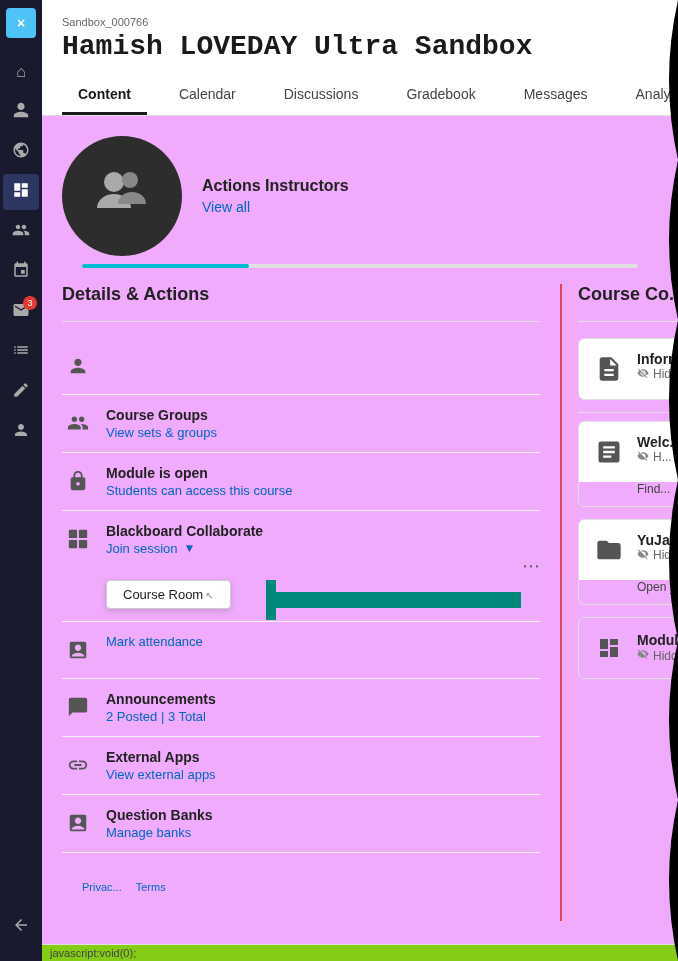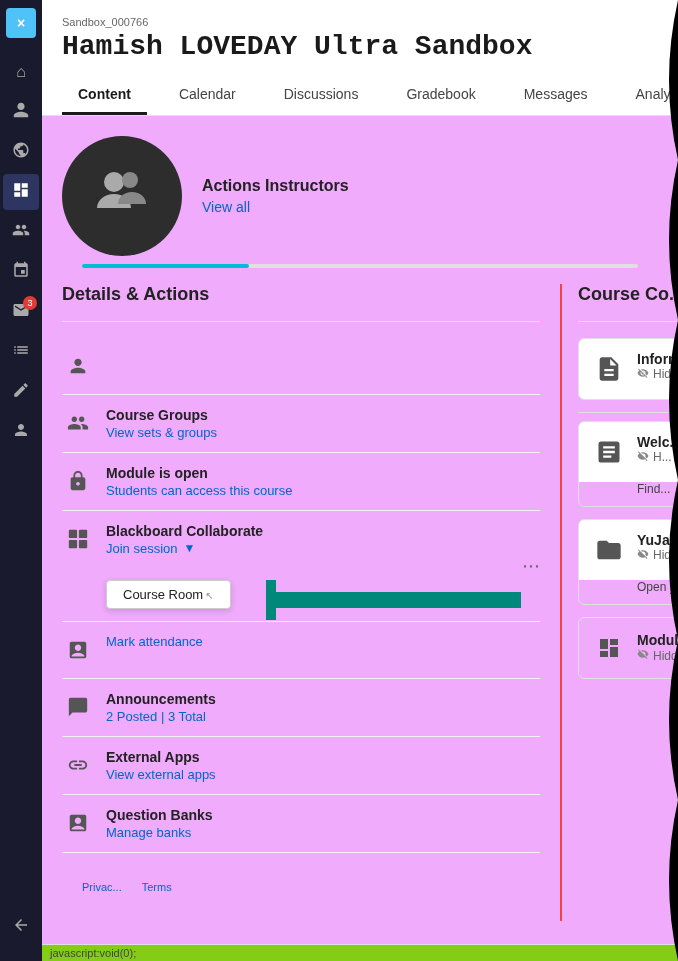--- a/index.html
+++ b/index.html
@@ -338,21 +338,21 @@
       align-items: center;
       gap: 4px;
     }
 
     
     .footer {
       padding: 8px 20px;
       font-size: 11px;
       color: #666;
       display: flex;
-      gap: 20px;
+      gap: 14px;
       margin-top: 20px;
     }
     .footer a {
       color: #0066cc;
       text-decoration: none;
     }
 
     
     .status-bar {
       background: #84cc16;

